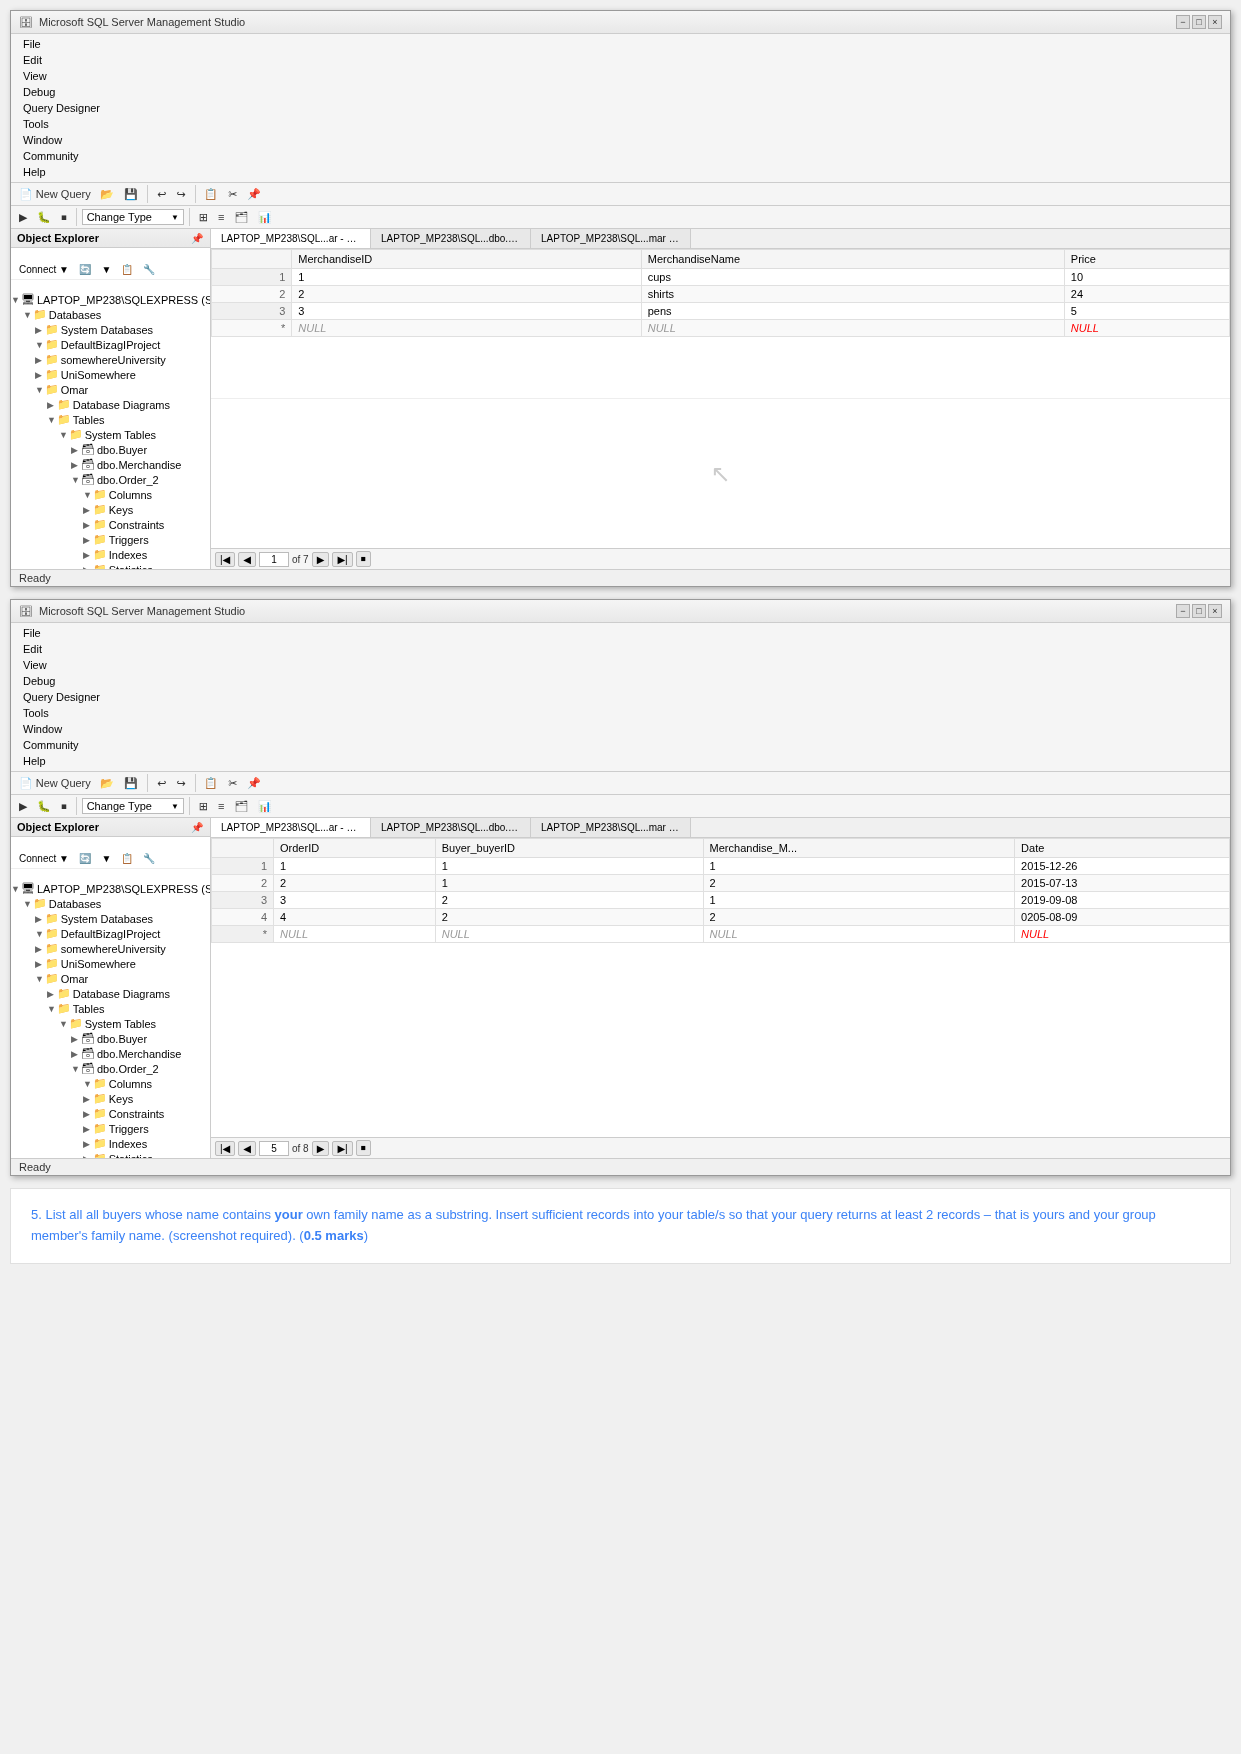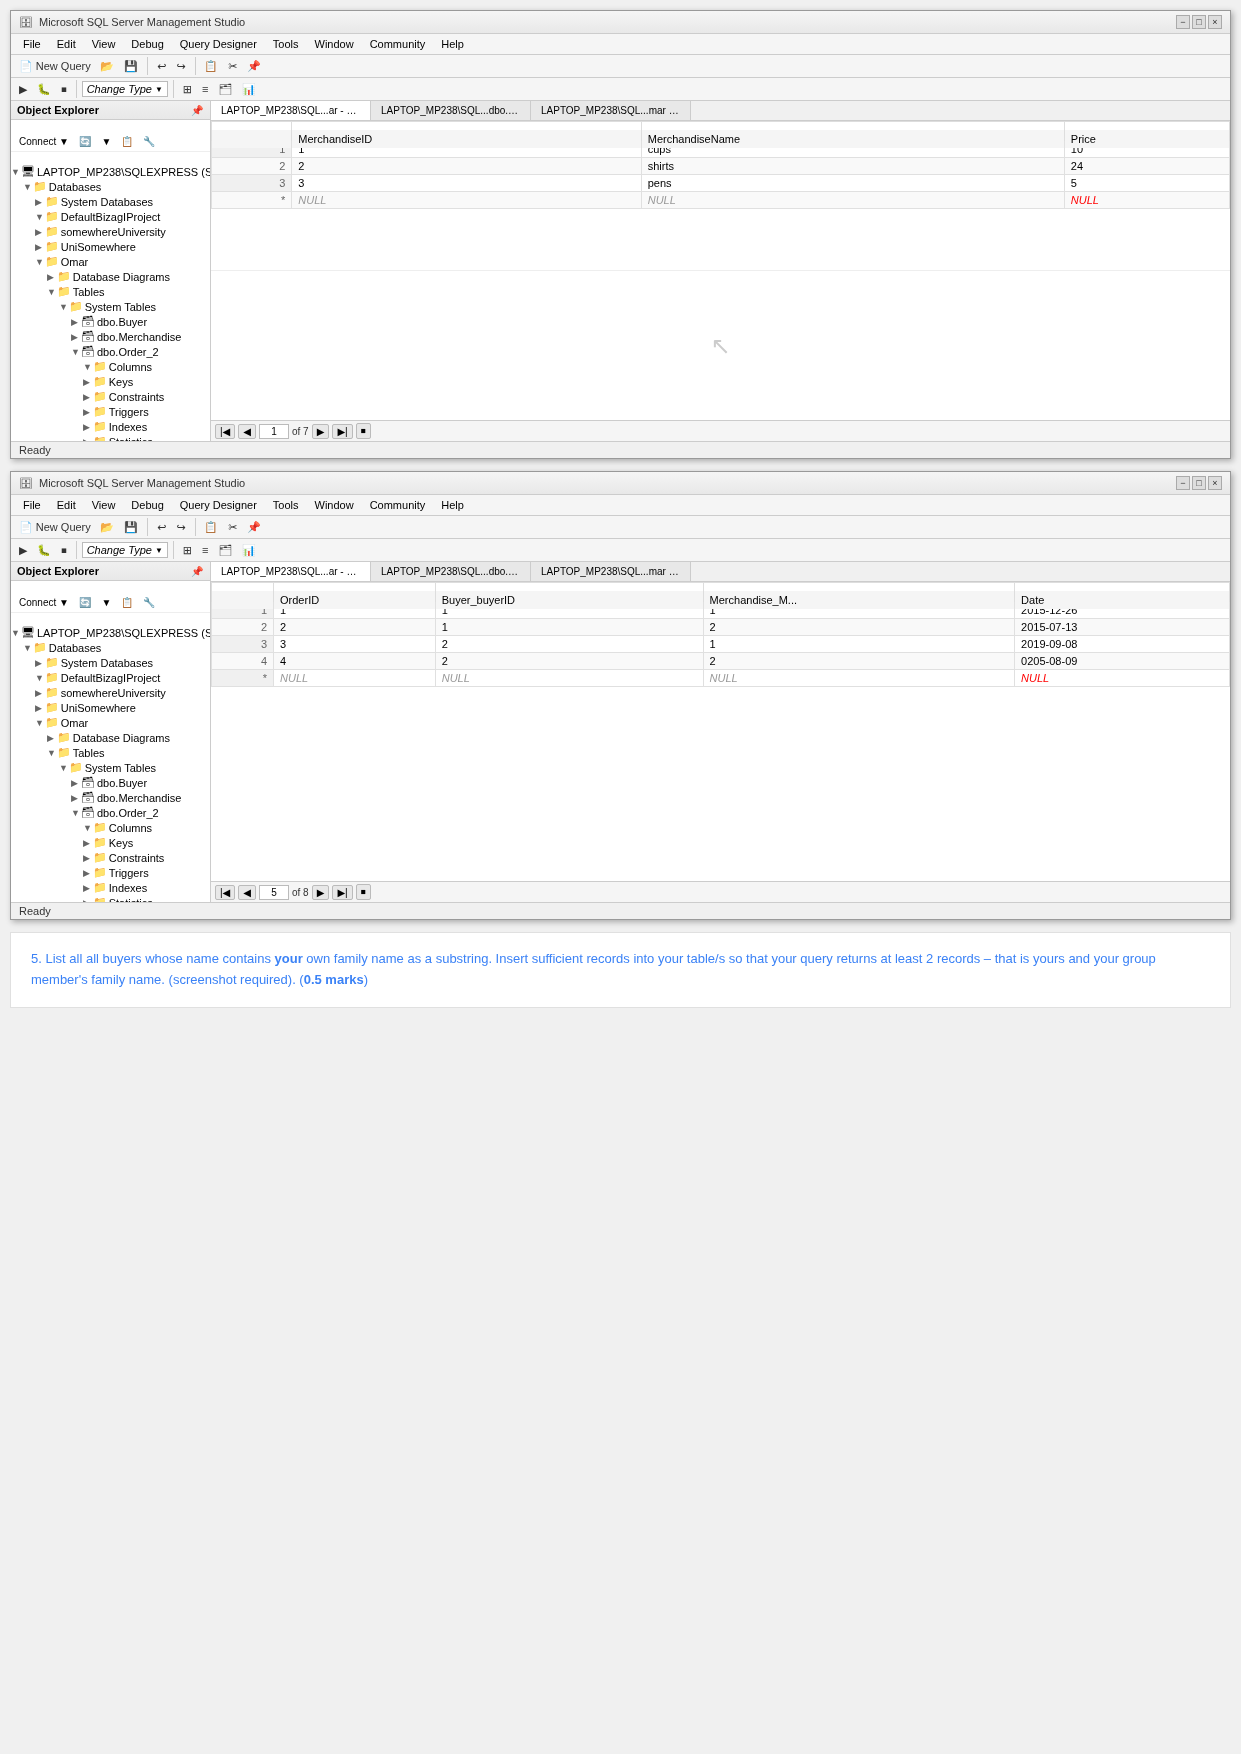--- a/index.html
+++ b/index.html
@@ -52,20 +52,21 @@
       color: #333;
     }
 
     
     .menu-bar {
       background: #f5f5f5;
       border-bottom: 1px solid #ccc;
       padding: 2px 4px;
       display: flex;
       gap: 0;
+      flex-direction: column;
     }
     .menu-item {
       padding: 2px 8px;
       font-size: 11px;
       cursor: pointer;
       color: #000;
     }
 
     
     .toolbar {
@@ -88,22 +89,21 @@
     }
     .tb-separator { width: 1px; height: 18px; background: #ccc; margin: 0 3px; }
     .tb-dropdown {
       display: flex;
       align-items: center;
       border: 1px solid #bbb;
       background: #fff;
       padding: 1px 4px;
       cursor: pointer;
       font-size: 11px;
-      gap: 3px;
-      font-style: italic;
+      gap: 19px;
     }
     .tb-dropdown-arrow { font-size: 8px; }
 
     
     .main-content {
       display: flex;
       height: 340px;
     }
 
     
@@ -199,21 +199,21 @@
       font-size: 11px;
     }
     .data-grid th {
       background: #f5f5f5;
       border: 1px solid #ddd;
       padding: 3px 6px;
       text-align: left;
       font-weight: normal;
       white-space: nowrap;
       position: sticky;
-      top: 8px;
+      top: 0;
       z-index: 1;
     }
     .data-grid td {
       border: 1px solid #e0e0e0;
       padding: 2px 6px;
       white-space: nowrap;
     }
     .data-grid tr:nth-child(even) td { background: #f9f9f9; }
     .null-cell {
       color: #999;

